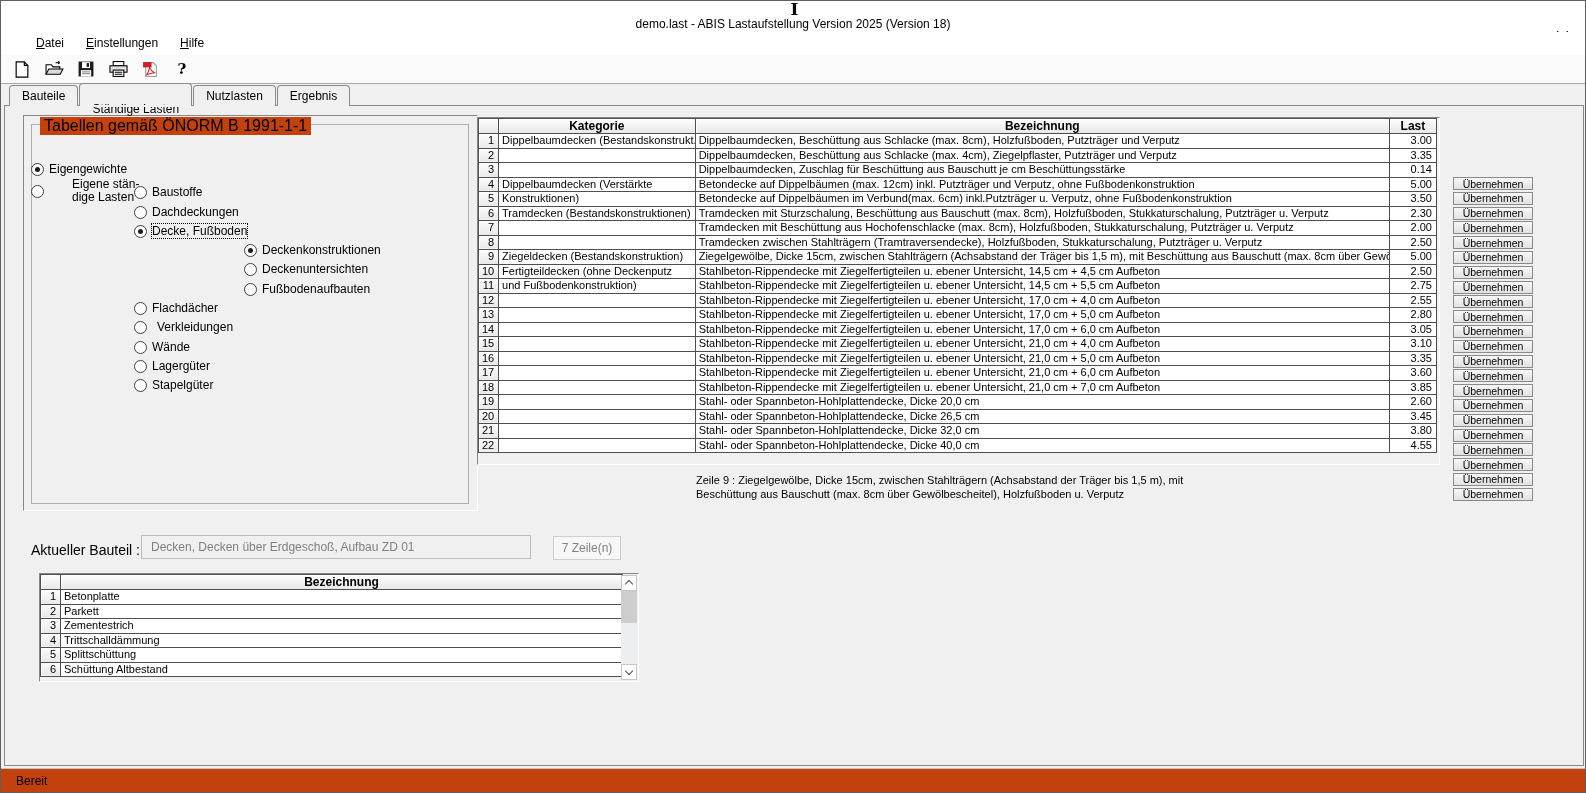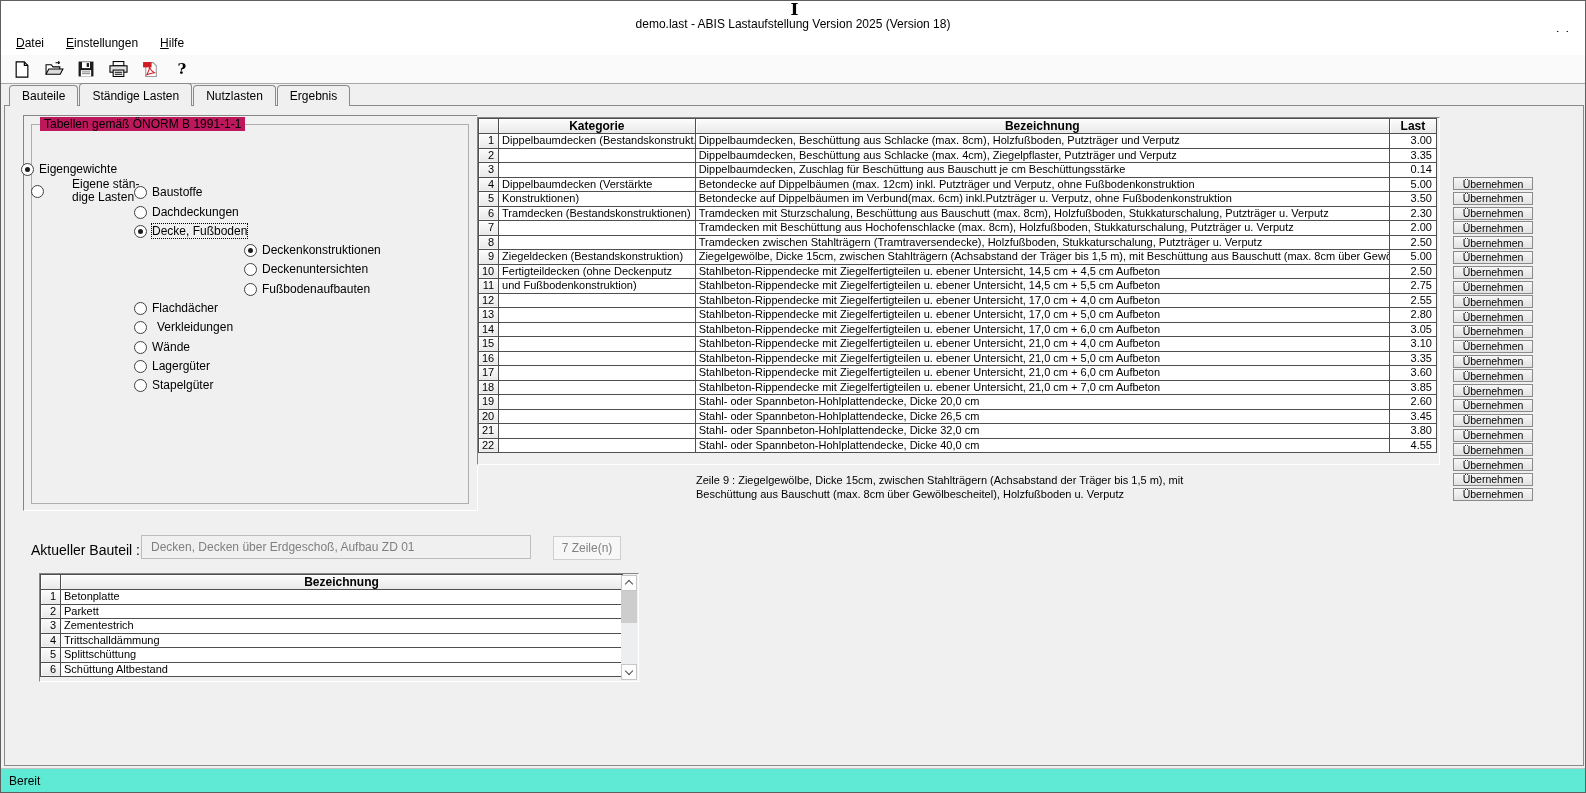--- a/index.html
+++ b/index.html
@@ -16,39 +16,39 @@
   .title-text { font-size:12px; white-space:nowrap; }
   .win-controls { margin-left:auto; align-self:stretch; display:flex; }
   .win-btn { width:46px; display:flex; align-items:center; justify-content:center; }
   .glyph-min { width:11px; border-top:1px solid #000; }
   .glyph-max { width:10px; height:10px; border:1px solid #000; }
   .glyph-close { position:relative; width:12px; height:12px; }
   .glyph-close::before, .glyph-close::after { content:""; position:absolute; left:-1px; top:5px; width:15px; border-top:1px solid #000; }
   .glyph-close::before { transform:rotate(45deg); }
   .glyph-close::after  { transform:rotate(-45deg); }
   
-  .menubar { position:absolute; top:31px; left:0; right:0; height:23px; background:#fff; display:flex; padding-left:4px; font-size:12px; }
+  .menubar { position:absolute; top:31px; left:0; right:0; height:23px; background:#fff; display:flex; padding-left:24px; font-size:12px; }
   .menu-item { display:inline-block; padding:4px 11px 0; }
   .menu-item::first-letter { text-decoration:underline; }
   
   .toolbar { position:absolute; top:54px; left:0; right:0; height:29px; background:#fafafa; border-bottom:1px solid #a8a8a8; display:flex; align-items:center; gap:8px; padding-left:9px; }
   .tool-btn { width:24px; height:24px; display:flex; align-items:center; justify-content:center; }
   .help-glyph { font-family:"DejaVu Serif", serif; font-size:15px; font-weight:700; }
   .help-glyph::before { content:"?"; }
   
   .tabstrip { position:absolute; top:84px; left:8px; height:21px; display:flex; z-index:3; font-size:12px; }
   .tab { position:relative; height:21px; padding:3px 12px 0; background:#f0f0f0; border:1px solid #8a8a8a; border-bottom:none; border-radius:4px 4px 0 0; margin-right:1px; white-space:nowrap; }
-  .tab.active { height:23px; margin-top:-2px; padding-top:5px; z-index:4; }
+  .tab.active { height:23px; margin-top:-2px; padding-top:18px; z-index:4; }
   .tab.active::after { content:""; position:absolute; left:0; right:0; bottom:-1px; height:2px; background:#f0f0f0; }
   .tabpage { position:absolute; top:104px; left:3px; width:1580px; height:661px; background:#f0f0f0; border:1px solid #8a8a8a; }
   
   .sunken { border:1px solid; border-color:#868686 #ffffff #ffffff #868686; background:#f0f0f0; }
   .left-panel { position:absolute; left:22px; top:114px; width:455px; height:396px; }
   .groupbox { position:absolute; left:7px; top:8px; right:8px; bottom:6px; border:1px solid #aeaeae; }
-  .groupbox-legend { position:absolute; top:-8px; left:8px; background:#be185d; padding:0 4px; font-size:12px; white-space:nowrap; }
+  .groupbox-legend { position:absolute; top:-8px; left:8px; background:#c2410c; padding:0 4px; font-size:16px; white-space:nowrap; }
   .radio-item { position:absolute; display:flex; align-items:center; gap:5px; font-size:12px; cursor:default; white-space:nowrap; }
   .radio { width:13px; height:13px; border-radius:50%; background:#fff; border:1px solid #404040; position:relative; flex:none; }
   .radio.checked::after { content:""; position:absolute; left:3px; top:3px; width:5px; height:5px; border-radius:50%; background:#1d1d1d; }
   .radio-label.focused { outline:1px dotted #000; }
   .two-line { white-space:pre-line; line-height:13px; }
   
   table.grid { border-collapse:collapse; table-layout:fixed; background:#fff; font-size:11px; }
   .grid th { height:15px; font-size:12px; font-weight:700; background:linear-gradient(#fcfcfc,#e8e8e8); box-shadow:inset 1px 1px 0 #fff; text-align:center; }
   .grid th, .grid td { border:1px solid #4f4f4f; padding:0 3px; white-space:nowrap; overflow:hidden; }
   .grid td { height:13.8px; line-height:13.5px; }
@@ -66,21 +66,21 @@
   .part-wrap { position:absolute; left:38px; top:572px; width:600px; height:109px; }
   .part-wrap table { position:absolute; left:0; top:0; }
   .scrollbar { position:absolute; top:1px; right:1px; bottom:1px; width:16px; background:#eceef0; }
   .sb-btn { position:absolute; left:0; width:16px; height:16px; background:#fdfdfd; border:1px solid #c6c6c6; display:flex; align-items:center; justify-content:center; }
   .sb-up { top:0; } .sb-down { bottom:0; }
   .chev { width:6px; height:6px; border-left:1px solid #4e4e4e; border-top:1px solid #4e4e4e; }
   .sb-up .chev { transform:translateY(1px) rotate(45deg); }
   .sb-down .chev { transform:translateY(-1px) rotate(225deg); }
   .sb-thumb { position:absolute; left:0; top:16px; width:16px; height:32px; background:#cdcdcd; }
   
-  .statusbar { position:absolute; left:0; right:0; bottom:0; height:24px; background:#5eead4; border-top:1px solid #c2c2c2; font-size:12px; display:flex; align-items:center; padding-left:8px; }
+  .statusbar { position:absolute; left:0; right:0; bottom:0; height:24px; background:#c2410c; border-top:1px solid #c2c2c2; font-size:12px; display:flex; align-items:center; padding-left:15px; }
 </style>
 </head>
 <body>
 
 <div class="window">
 
   <div class="titlebar">
     <span class="app-icon"></span>
     <span class="title-text">demo.last - ABIS Lastaufstellung Version 2025 (Version 18)</span>
     <div class="win-controls">
@@ -152,21 +152,21 @@
     <span class="tab">Ergebnis</span>
   </div>
   <div class="tabpage"></div>
 
   <div class="left-panel sunken">
     <div class="groupbox">
       <span class="groupbox-legend">Tabellen gemäß ÖNORM B 1991-1-1</span>
     </div>
   </div>
 
-  <label class="radio-item" style="left:20px;top:161px;">
+  <label class="radio-item" style="left:30px;top:161px;">
     <span class="radio checked"></span>
     <span class="radio-label">Eigengewichte</span>
   </label>
   <label class="radio-item" style="left:30px;top:177px;gap:28px;">
     <span class="radio"></span>
     <span class="radio-label two-line">Eigene stän-
 dige Lasten</span>
   </label>
 
   <label class="radio-item" style="left:133px;top:184px;">

